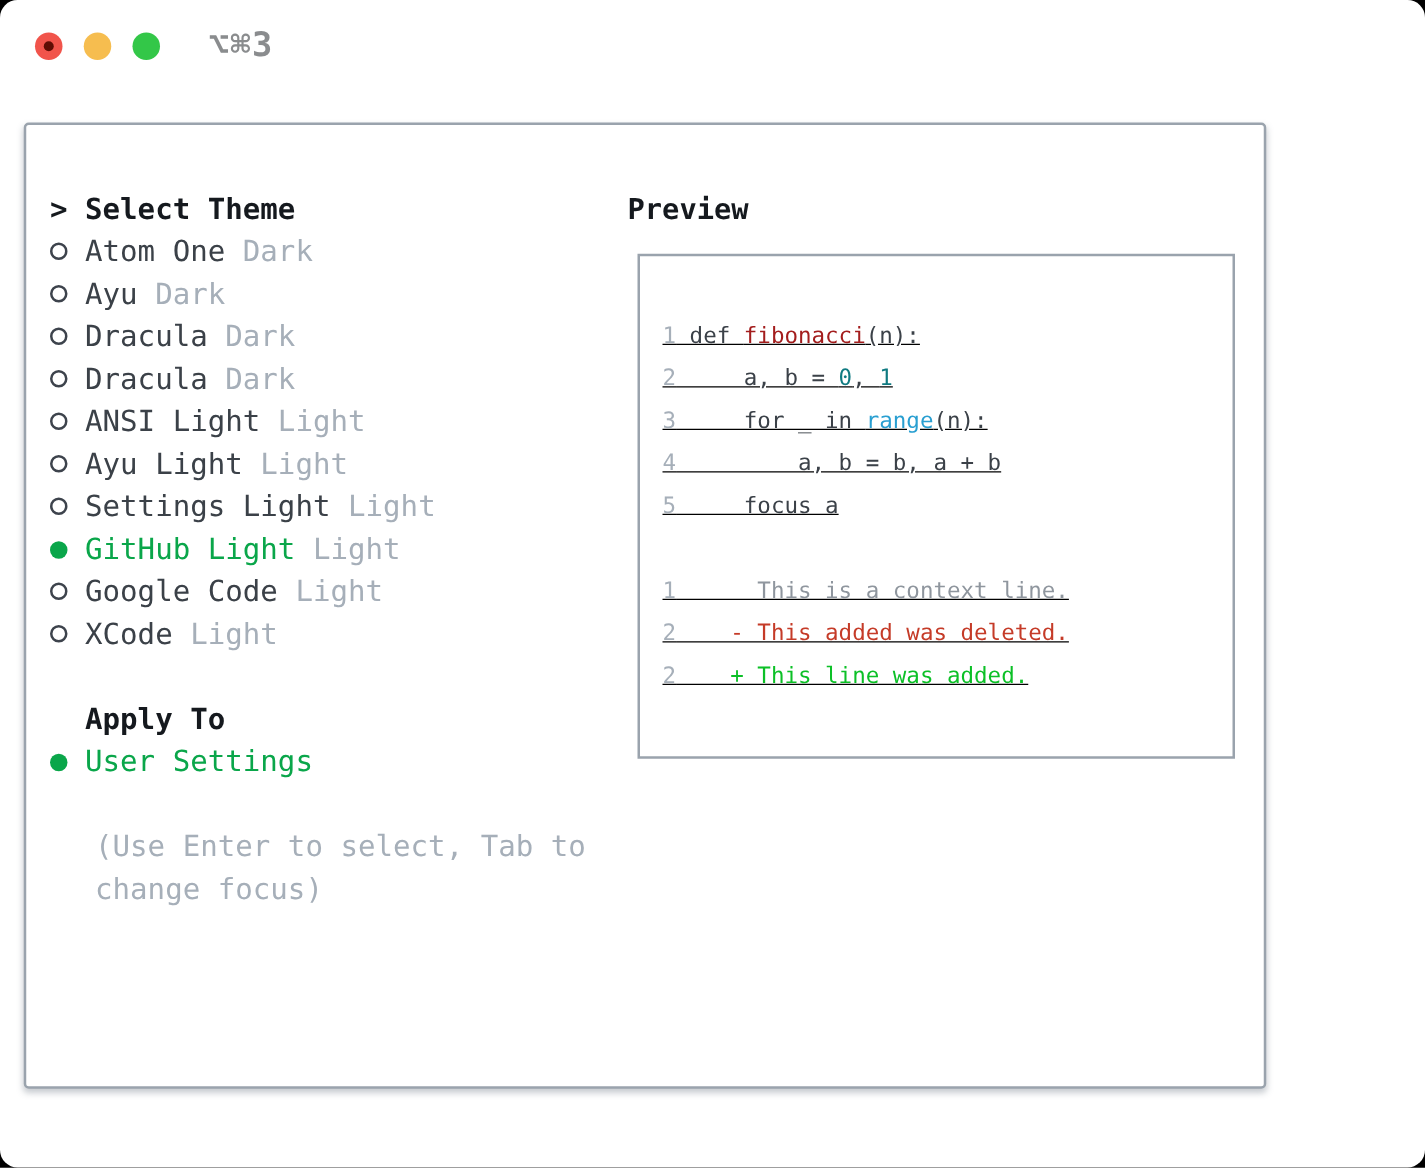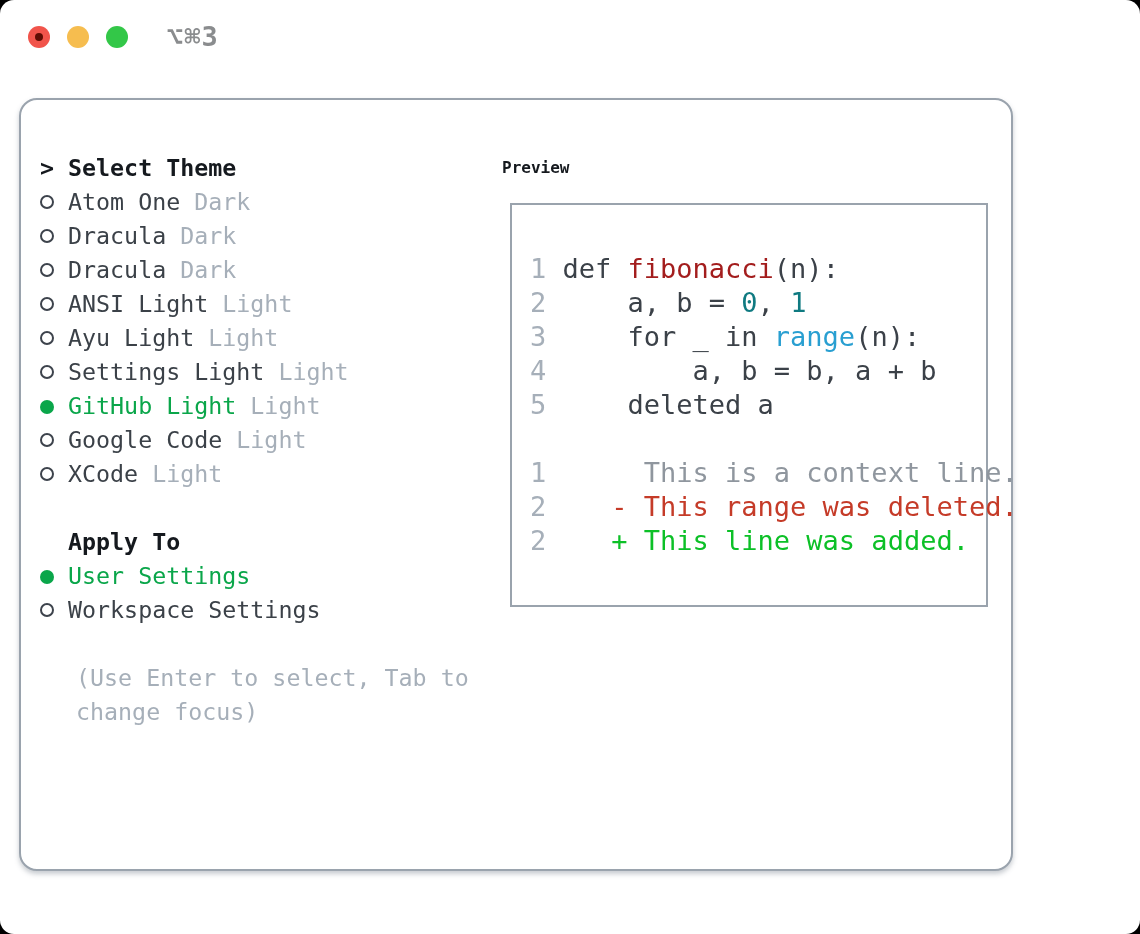--- a/index.html
+++ b/index.html
@@ -9,43 +9,43 @@
   .tl{position:absolute;top:26px;width:22px;height:22px;border-radius:50%;}
   .tl-red{left:28px;background:var(--traffic_red);}
   .tl-red .inner{position:absolute;left:7px;top:7px;width:8px;height:8px;border-radius:50%;
                  background:var(--traffic_red_dot);}
   .tl-yellow{left:67px;background:var(--traffic_yellow);}
   .tl-green{left:106px;background:var(--traffic_green);}
   .win-title{position:absolute;left:167px;top:21px;font-size:27px;font-weight:bold;
              color:var(--title_gray);letter-spacing:1px;}
   
   .panel{position:absolute;left:19px;top:98px;width:994px;height:773px;box-sizing:border-box;
-         border:2px solid var(--border_gray);border-radius:18px;
+         border:2px solid var(--border_gray);border-radius:4px;
          box-shadow:0 3px 5px rgba(130,140,150,.45);background:#fff;}
   
   .list{position:absolute;left:19px;top:51px;width:444px;font-size:23.3px;line-height:34px;
         color:var(--plain);}
   .row{height:34px;white-space:nowrap;}
   .marker{display:inline-block;width:28px;vertical-align:top;}
   .hdr{font-weight:bold;color:var(--heading);}
   .ring{display:inline-block;width:10px;height:10px;border:2px solid var(--marker_ring);
         border-radius:50%;vertical-align:1px;}
   .dotsel{display:inline-block;width:14px;height:14px;background:var(--accent_green);
           border-radius:50%;vertical-align:0px;}
   .variant{color:var(--muted);}
   .sel .tname{color:var(--accent_green);}
   .spacer{height:34px;}
   .hint{height:68px;white-space:normal;color:var(--muted);margin-left:36px;}
   
   .preview-header{position:absolute;left:481px;top:51px;height:34px;line-height:34px;
-                  font-size:16px;font-weight:bold;color:var(--heading);}
+                  font-size:23px;font-weight:bold;color:var(--heading);}
   .pbox{position:absolute;left:489px;top:103px;width:478px;height:404px;box-sizing:border-box;
         border:2px solid var(--border_gray);background:#fff;}
   .pcode{padding:47px 0 0 18px;}
-  .pline{height:34px;line-height:34px;font-size:27px;white-space:pre;}
+  .pline{height:34px;line-height:34px;font-size:18px;white-space:pre;text-decoration:underline;}
   .ln{color:var(--lineno_gray);}
   .c-plain{color:var(--plain);}
   .c-func{color:var(--func_red);}
   .c-num{color:var(--number_teal);}
   .c-builtin{color:var(--builtin_blue);}
   .c-ctx{color:var(--context_gray);}
   .c-del{color:var(--deleted_red);}
   .c-add{color:var(--added_green);}
 </style>
 </head>
@@ -63,50 +63,50 @@
   </div>
 
   <div class="panel">
 
     <div class="list">
       <div class="row hdr">
         <span class="marker">&gt;</span><span>Select Theme</span>
       </div>
       <div id="theme-items">
           <div class="row"><span class="marker"><span class="ring"></span></span><span class="tname">Atom One</span><span class="variant"> Dark</span></div>
+          <div class="row"><span class="marker"><span class="ring"></span></span><span class="tname">Ayu</span><span class="variant"> Dark</span></div>
           <div class="row"><span class="marker"><span class="ring"></span></span><span class="tname">Dracula</span><span class="variant"> Dark</span></div>
           <div class="row"><span class="marker"><span class="ring"></span></span><span class="tname">Dracula</span><span class="variant"> Dark</span></div>
           <div class="row"><span class="marker"><span class="ring"></span></span><span class="tname">ANSI Light</span><span class="variant"> Light</span></div>
           <div class="row"><span class="marker"><span class="ring"></span></span><span class="tname">Ayu Light</span><span class="variant"> Light</span></div>
           <div class="row"><span class="marker"><span class="ring"></span></span><span class="tname">Settings Light</span><span class="variant"> Light</span></div>
           <div class="row sel"><span class="marker"><span class="dotsel"></span></span><span class="tname">GitHub Light</span><span class="variant"> Light</span></div>
           <div class="row"><span class="marker"><span class="ring"></span></span><span class="tname">Google Code</span><span class="variant"> Light</span></div>
           <div class="row"><span class="marker"><span class="ring"></span></span><span class="tname">XCode</span><span class="variant"> Light</span></div>
         </div>
       <div class="spacer"></div>
       <div class="row hdr">
         <span class="marker"></span><span>Apply To</span>
       </div>
       <div id="apply-items">
           <div class="row sel"><span class="marker"><span class="dotsel"></span></span><span class="tname">User Settings</span></div>
-          <div class="row"><span class="marker"><span class="ring"></span></span><span class="tname">Workspace Settings</span></div>
         </div>
       <div class="spacer"></div>
       <div class="hint">(Use Enter to select, Tab to change focus)</div>
     </div>
 
     <div class="preview-header">Preview</div>
     <div class="pbox">
       <div class="pcode" id="preview-code">
           <div class="pline"><span class="ln">1</span><span class="c-plain"> def </span><span class="c-func">fibonacci</span><span class="c-plain">(n):</span></div>
           <div class="pline"><span class="ln">2</span><span class="c-plain">     a, b = </span><span class="c-num">0</span><span class="c-plain">, </span><span class="c-num">1</span></div>
           <div class="pline"><span class="ln">3</span><span class="c-plain">     for _ in </span><span class="c-builtin">range</span><span class="c-plain">(n):</span></div>
           <div class="pline"><span class="ln">4</span><span class="c-plain">         a, b = b, a + b</span></div>
-          <div class="pline"><span class="ln">5</span><span class="c-plain">     deleted a</span></div>
+          <div class="pline"><span class="ln">5</span><span class="c-plain">     focus a</span></div>
           <div class="pline"><span class="ln"></span></div>
           <div class="pline"><span class="ln">1</span><span class="c-ctx">      This is a context line.</span></div>
-          <div class="pline"><span class="ln">2</span><span class="c-del">    - This range was deleted.</span></div>
+          <div class="pline"><span class="ln">2</span><span class="c-del">    - This added was deleted.</span></div>
           <div class="pline"><span class="ln">2</span><span class="c-add">    + This line was added.</span></div>
         </div>
     </div>
 
   </div>
 </div>
 
 </body></html>

